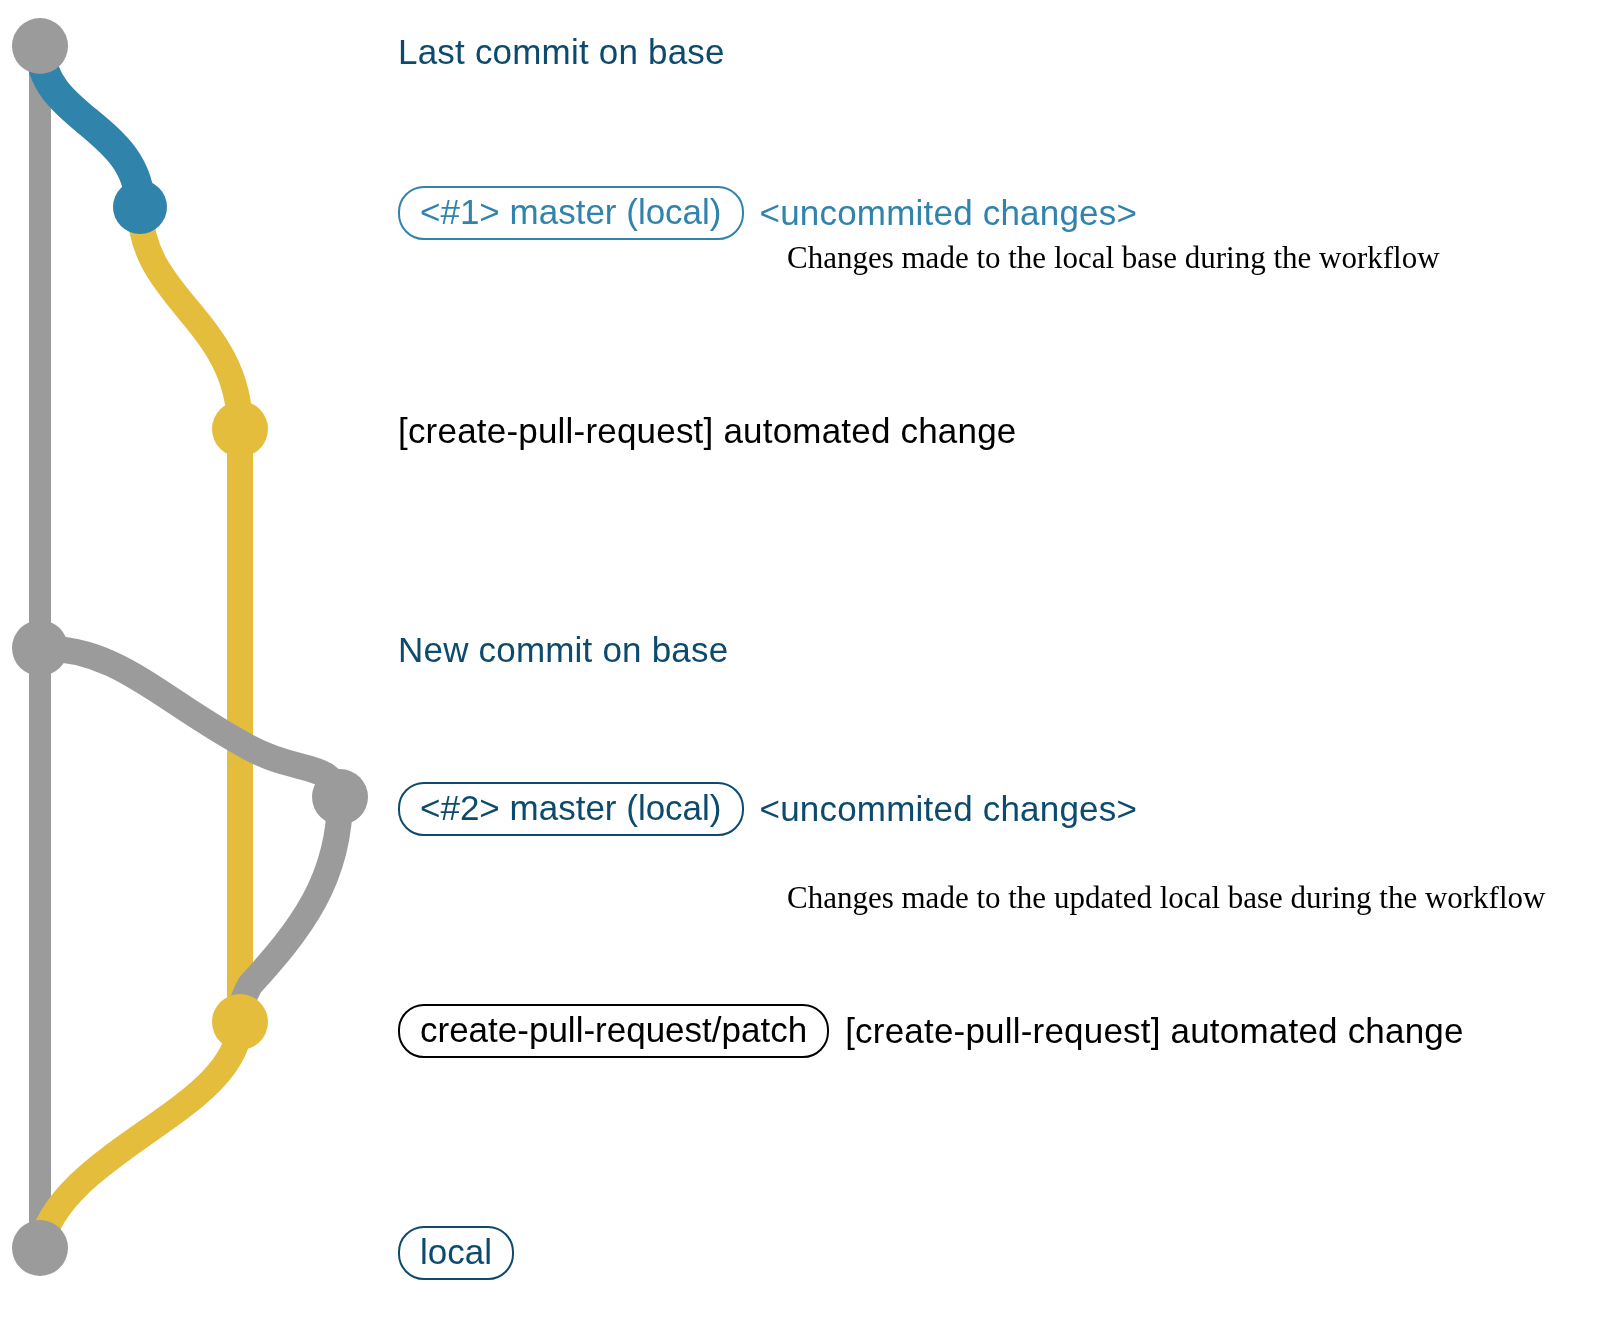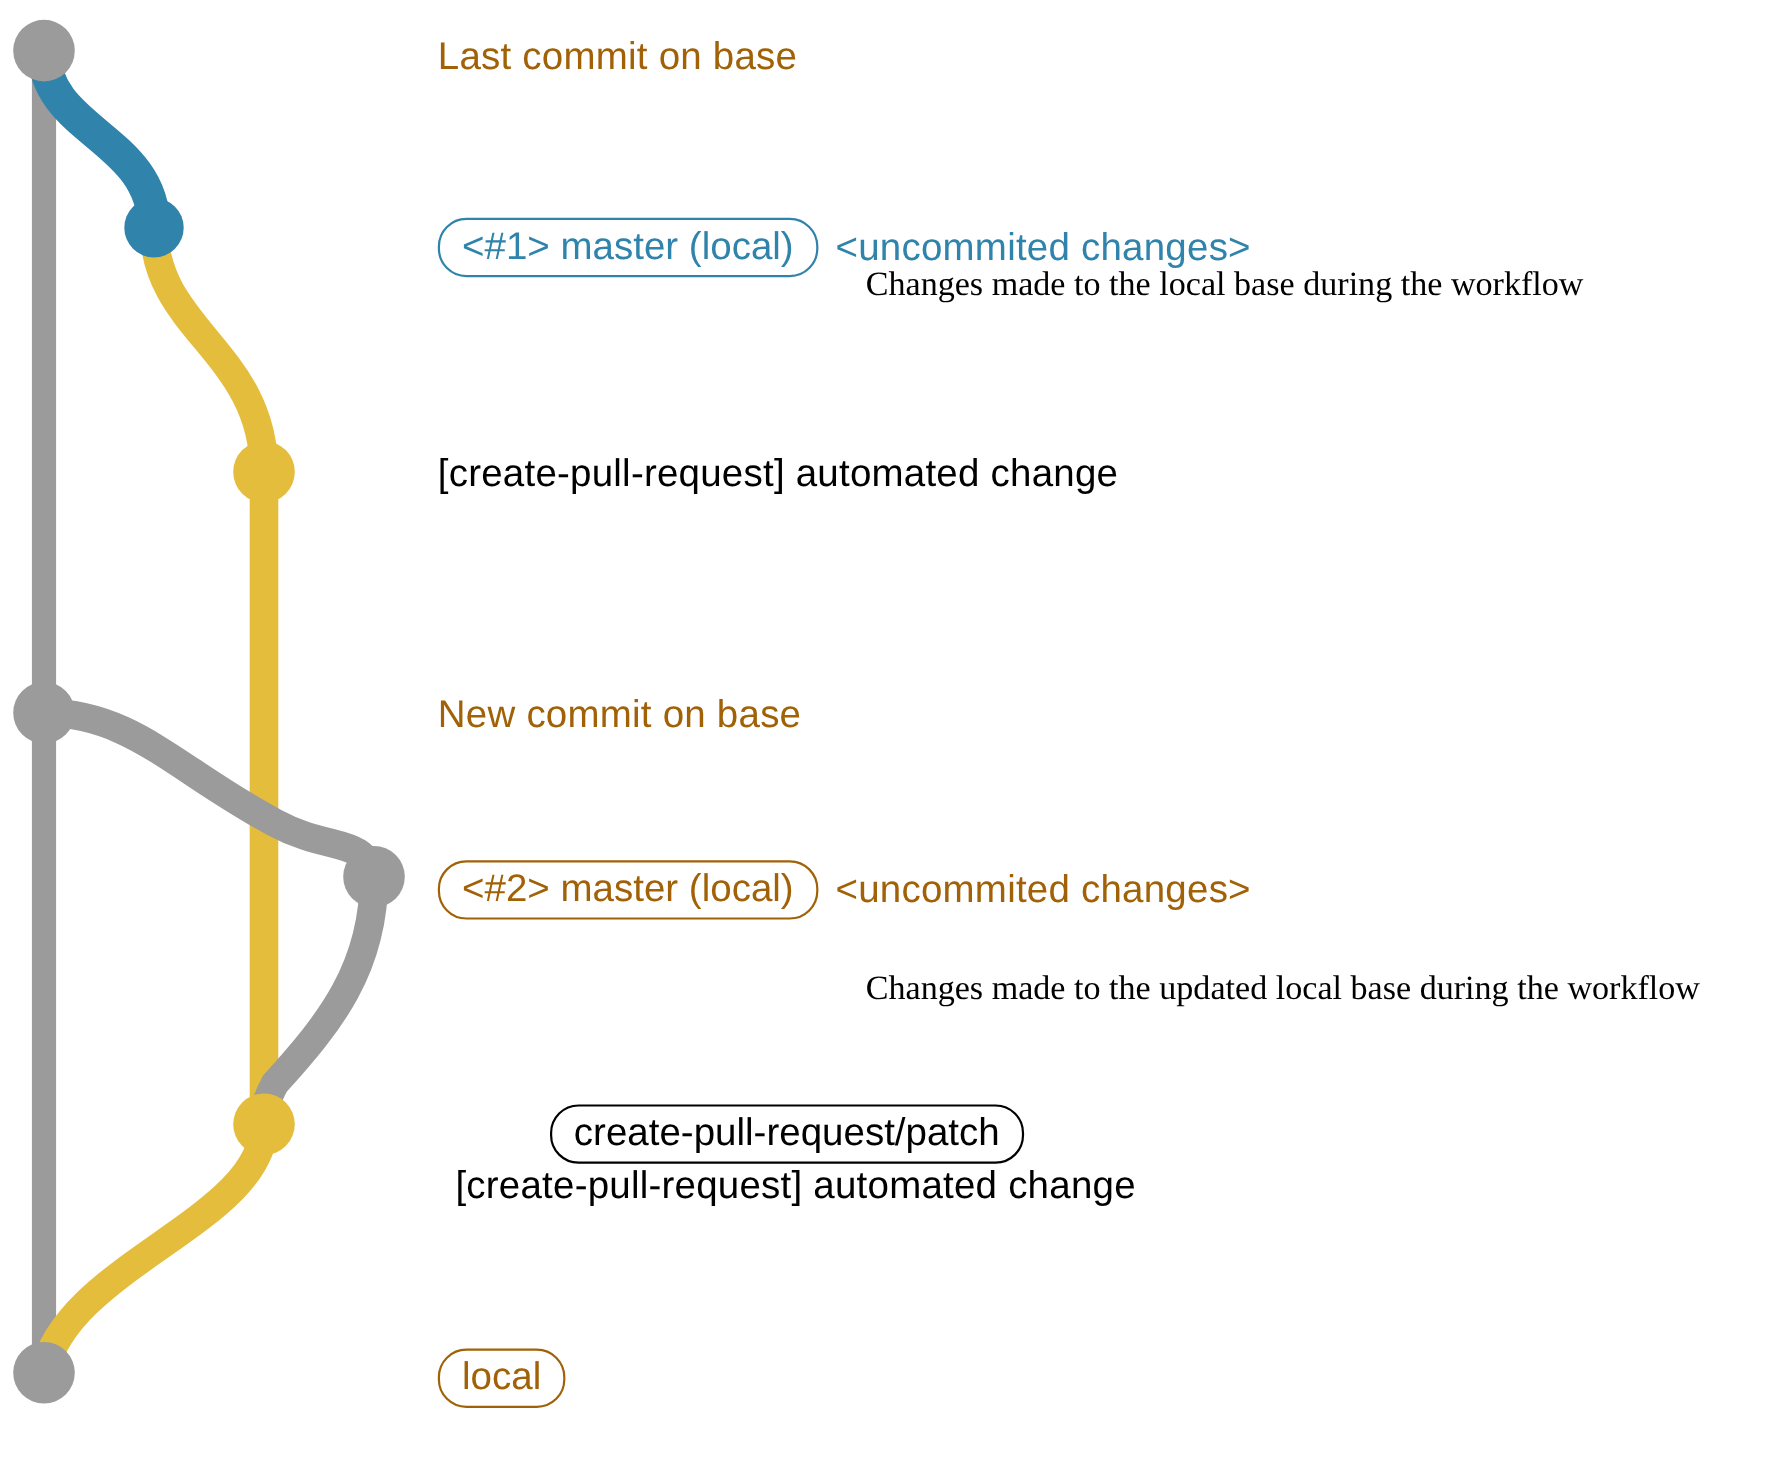--- a/index.html
+++ b/index.html
@@ -71,21 +71,21 @@
 
   .desc {
     position: absolute;
     font-family: "Liberation Serif", serif;
     font-size: 31px;
     color: #000000;
     white-space: nowrap;
   }
 
   
-  .c-gray   { color: #a16207; }
+  .c-gray   { color: #0c4a6e; }
   .c-blue   { color: #3083ab; }
   .c-yellow { color: #000000; }
 </style>
 </head>
 <body>
 
 <svg id="graph-svg" viewBox="0 0 1618 1344">
 
   <path d="M 40 46 L 40 1248" stroke="#9b9b9b" stroke-width="22" fill="none" stroke-linecap="butt"></path>
 
@@ -108,21 +108,21 @@
   <circle cx="240" cy="1022" r="28" fill="#e5bd3d"></circle>
   <circle cx="40" cy="1248" r="28" fill="#9b9b9b"></circle>
 </svg>
 
 <div class="annotations">
 
   <div class="row" style="left:398px; top:32px;">
     <span class="plain-title c-gray">Last commit on base</span>
   </div>
 
-  <div class="row" style="left:398px; top:186px;margin-top:12px;">
+  <div class="row" style="left:398px; top:186px;">
     <span class="chip c-blue">
       <span class="chip-text">&lt;#1&gt; master (local)</span>
     </span>
     <span class="commit-msg c-blue">&lt;uncommited changes&gt;</span>
   </div>
   <div class="desc" style="left:787px; top:240px;">Changes made to the local base during the workflow</div>
 
   <div class="row" style="left:398px; top:411px;">
     <span class="plain-title c-yellow">[create-pull-request] automated change</span>
   </div>
@@ -132,21 +132,21 @@
   </div>
 
   <div class="row" style="left:398px; top:782px;justify-content:center;">
     <span class="chip c-gray">
       <span class="chip-text">&lt;#2&gt; master (local)</span>
     </span>
     <span class="commit-msg c-gray">&lt;uncommited changes&gt;</span>
   </div>
   <div class="desc" style="left:787px; top:836px;margin-top:44px;">Changes made to the updated local base during the workflow</div>
 
-  <div class="row" style="left:398px; top:1004px;flex-direction:column;">
+  <div class="row" style="left:398px; top:1004px;">
     <span class="chip c-yellow">
       <span class="chip-text">create-pull-request/patch</span>
     </span>
     <span class="commit-msg c-yellow">[create-pull-request] automated change</span>
   </div>
 
   <div class="row" style="left:398px; top:1226px;">
     <span class="chip c-gray">
       <span class="chip-text">local</span>
     </span>

